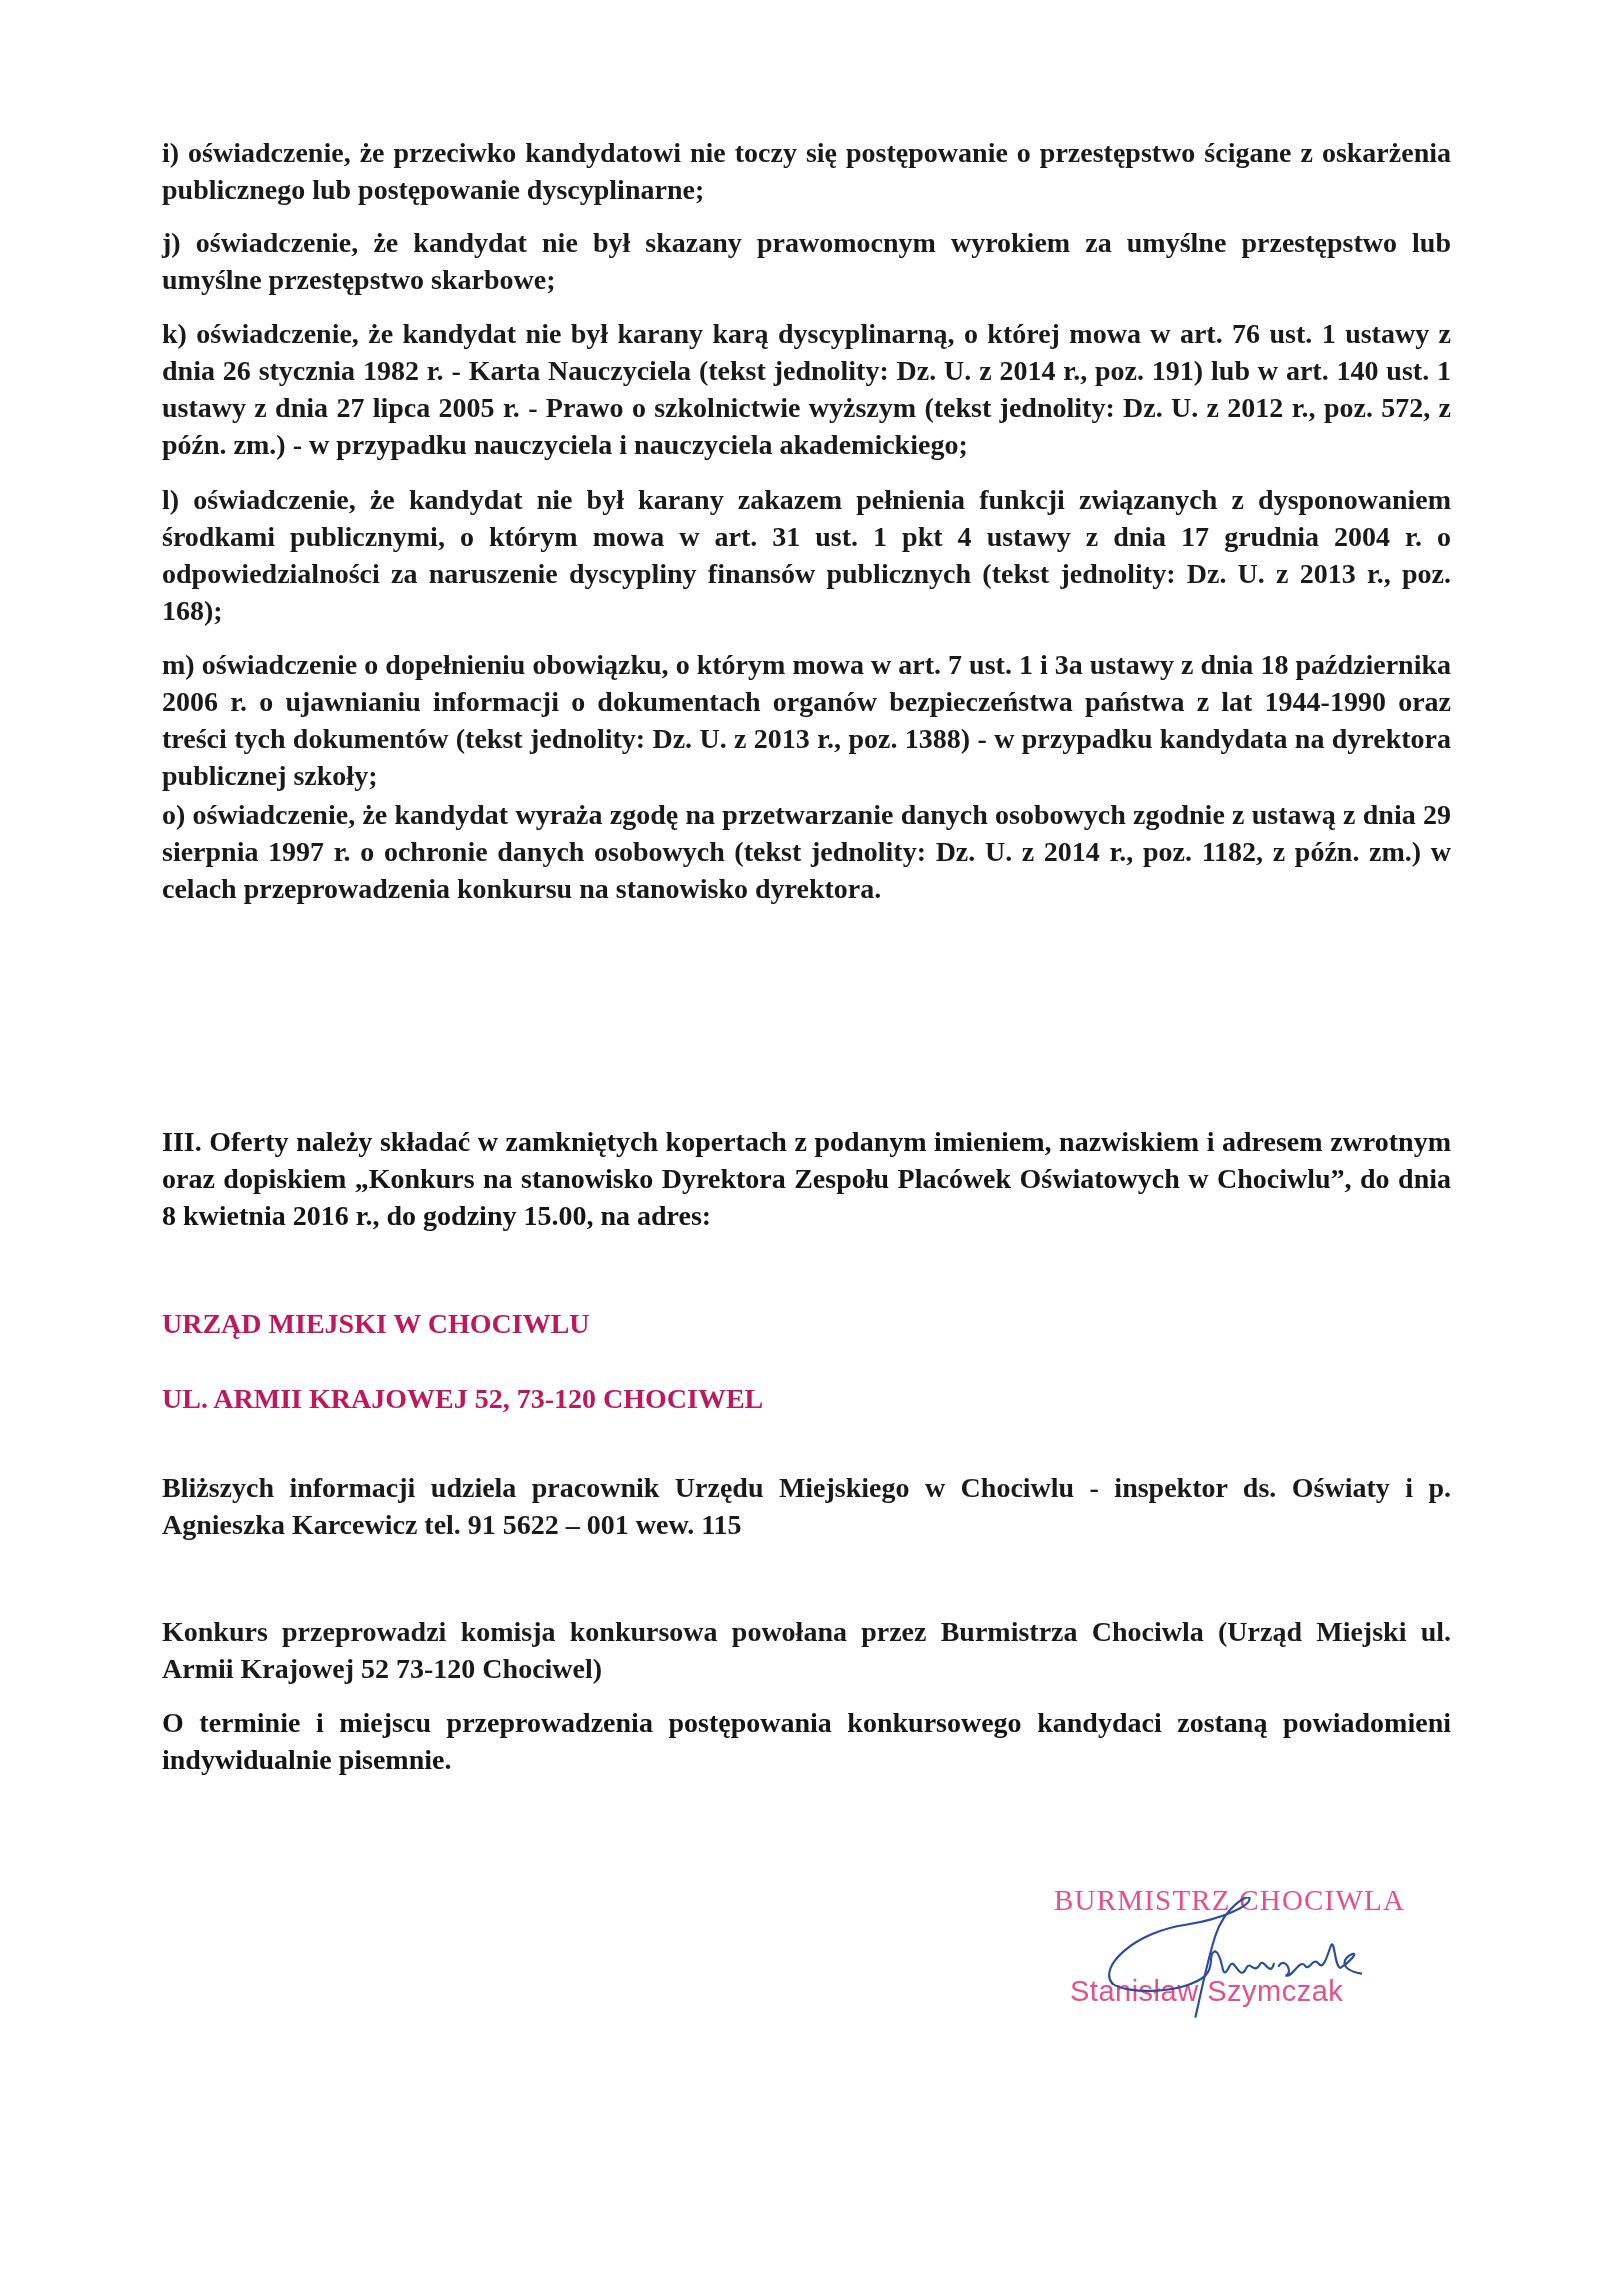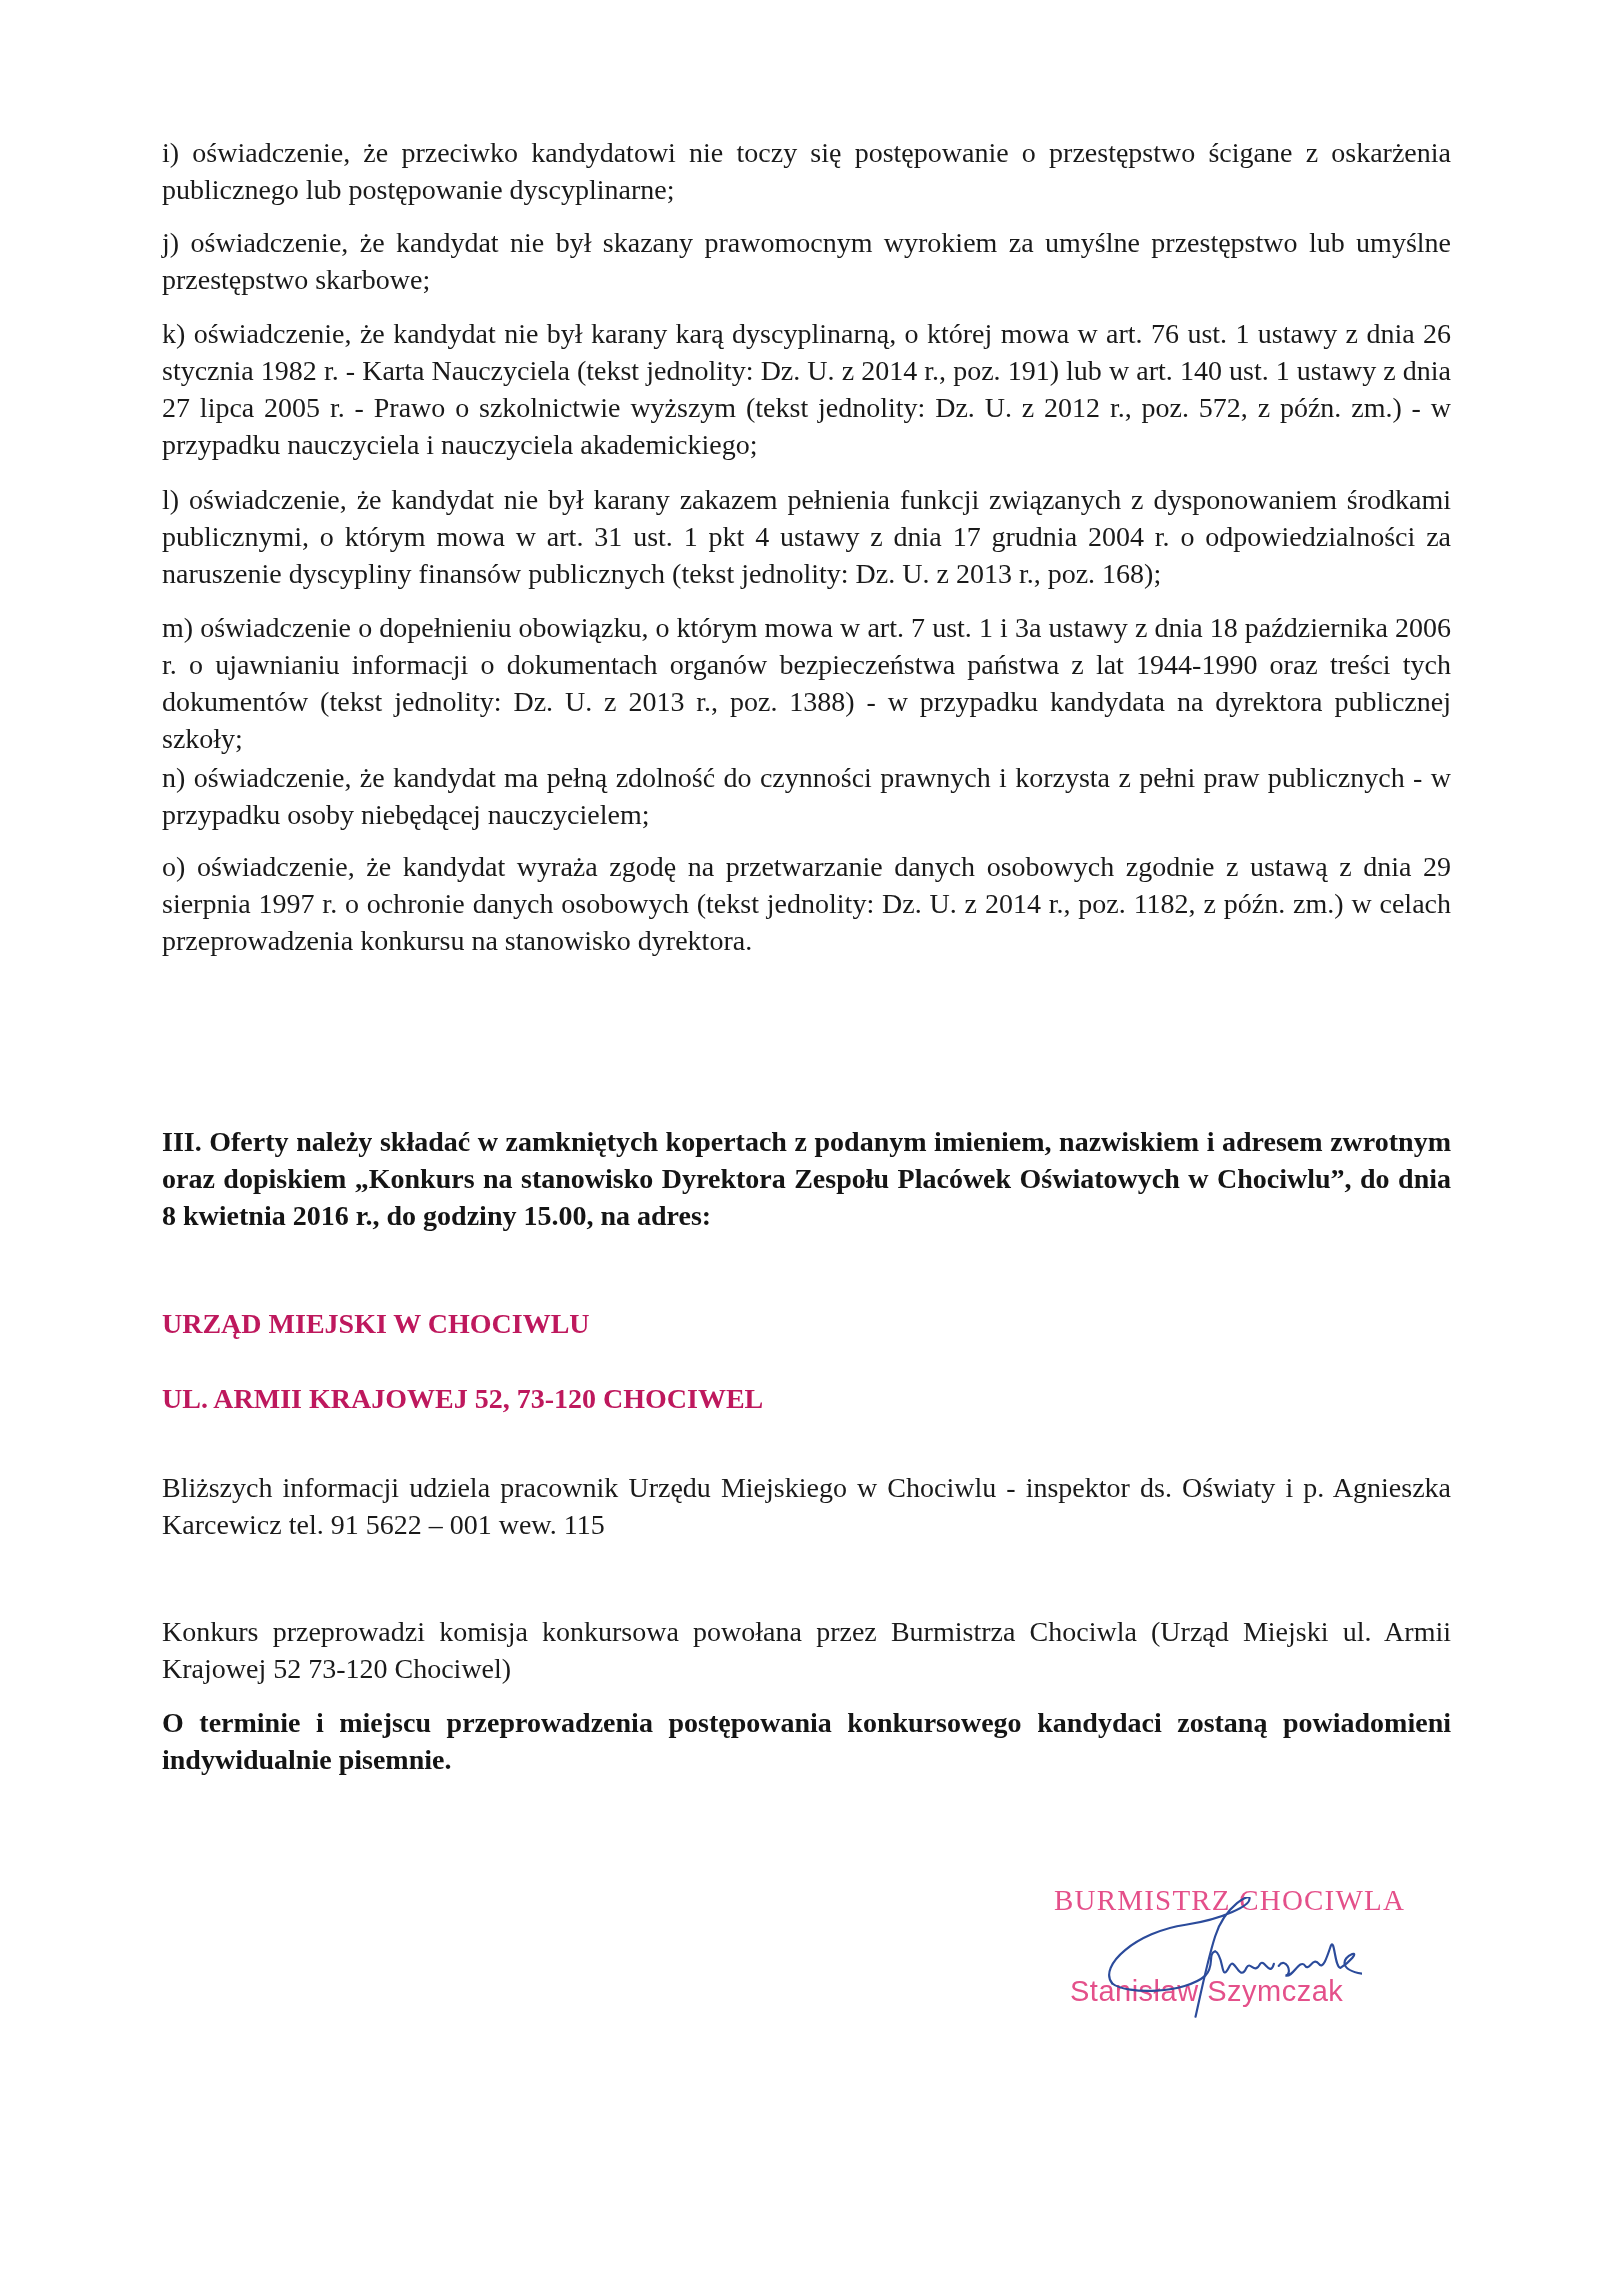--- a/index.html
+++ b/index.html
@@ -10,21 +10,21 @@
     .text {
       position: absolute;
       left: 162px;
       width: 1289px;
       font-family: "Liberation Serif", "DejaVu Serif", serif;
       font-size: 28px;
       line-height: 37px;
       color: #1a1a1a;
       text-align: justify;
     }
-    .para { margin: 0; }
+    .para { margin: 0; font-weight: bold; }
     .para.j { text-align: justify; text-align-last: left; }
     .bold { font-weight: bold; color: #151515; }
     .addr { position: absolute; left: 162px; font-family: "Liberation Serif", serif; font-size: 28px; font-weight: bold; color: #be185d; white-space: nowrap; }
     .stamp-title {
       position: absolute; left: 1054px; top: 1884px;
       font-family: "Liberation Serif", serif; font-size: 29px; letter-spacing: 1.2px;
       color: #e4508a; white-space: nowrap;
     }
     .stamp-name {
       position: absolute; left: 1070px; top: 1975px;
@@ -37,21 +37,20 @@
 <body>
 
 <div class="page">
 
   <div class="text" style="top:134px;">
     <p class="para j" style="margin-bottom:15.7px;">i) oświadczenie, że przeciwko kandydatowi nie toczy się postępowanie o przestępstwo ścigane z oskarżenia publicznego lub postępowanie dyscyplinarne;</p>
     <p class="para j" style="margin-bottom:17.6px;">j) oświadczenie, że kandydat nie był skazany prawomocnym wyrokiem za umyślne przestępstwo lub umyślne przestępstwo skarbowe;</p>
     <p class="para j" style="margin-bottom:17.6px;">k) oświadczenie, że kandydat nie był karany karą dyscyplinarną, o której mowa w art. 76 ust. 1 ustawy z dnia 26 stycznia 1982 r. - Karta Nauczyciela (tekst jednolity: Dz. U. z 2014 r., poz. 191) lub w art. 140 ust. 1 ustawy z dnia 27 lipca 2005 r. - Prawo o szkolnictwie wyższym (tekst jednolity: Dz. U. z 2012 r., poz. 572, z późn. zm.) - w przypadku nauczyciela i nauczyciela akademickiego;</p>
     <p class="para j" style="margin-bottom:16.7px;">l) oświadczenie, że kandydat nie był karany zakazem pełnienia funkcji związanych z dysponowaniem środkami publicznymi, o którym mowa w art. 31 ust. 1 pkt 4 ustawy z dnia 17 grudnia 2004 r. o odpowiedzialności za naruszenie dyscypliny finansów publicznych (tekst jednolity: Dz. U. z 2013 r., poz. 168);</p>
     <p class="para j" style="margin-bottom:2px;">m) oświadczenie o dopełnieniu obowiązku, o którym mowa w art. 7 ust. 1 i 3a ustawy z dnia 18 października 2006 r. o ujawnianiu informacji o dokumentach organów bezpieczeństwa państwa z lat 1944-1990 oraz treści tych dokumentów (tekst jednolity: Dz. U. z 2013 r., poz. 1388) - w przypadku kandydata na dyrektora publicznej szkoły;</p>
-    <p class="para j" style="margin-bottom:15.7px;">n) oświadczenie, że kandydat ma pełną zdolność do czynności prawnych i korzysta z pełni praw publicznych - w przypadku osoby niebędącej nauczycielem;</p>
     <p class="para j">o) oświadczenie, że kandydat wyraża zgodę na przetwarzanie danych osobowych zgodnie z ustawą z dnia 29 sierpnia 1997 r. o ochronie danych osobowych (tekst jednolity: Dz. U. z 2014 r., poz. 1182, z późn. zm.) w celach przeprowadzenia konkursu na stanowisko dyrektora.</p>
   </div>
 
   <div class="text bold" style="top:1123px;">
     <p class="para j">III. Oferty należy składać w zamkniętych kopertach z podanym imieniem, nazwiskiem i adresem zwrotnym oraz dopiskiem „Konkurs na stanowisko Dyrektora Zespołu Placówek Oświatowych w Chociwlu”,  do dnia 8 kwietnia 2016 r., do godziny 15.00, na adres:</p>
   </div>
 
   <div class="addr" style="top:1308px;">URZĄD MIEJSKI W CHOCIWLU</div>
   <div class="addr" style="top:1383px;font-family:Liberation Serif, serif;">UL. ARMII KRAJOWEJ 52, 73-120 CHOCIWEL</div>
 

